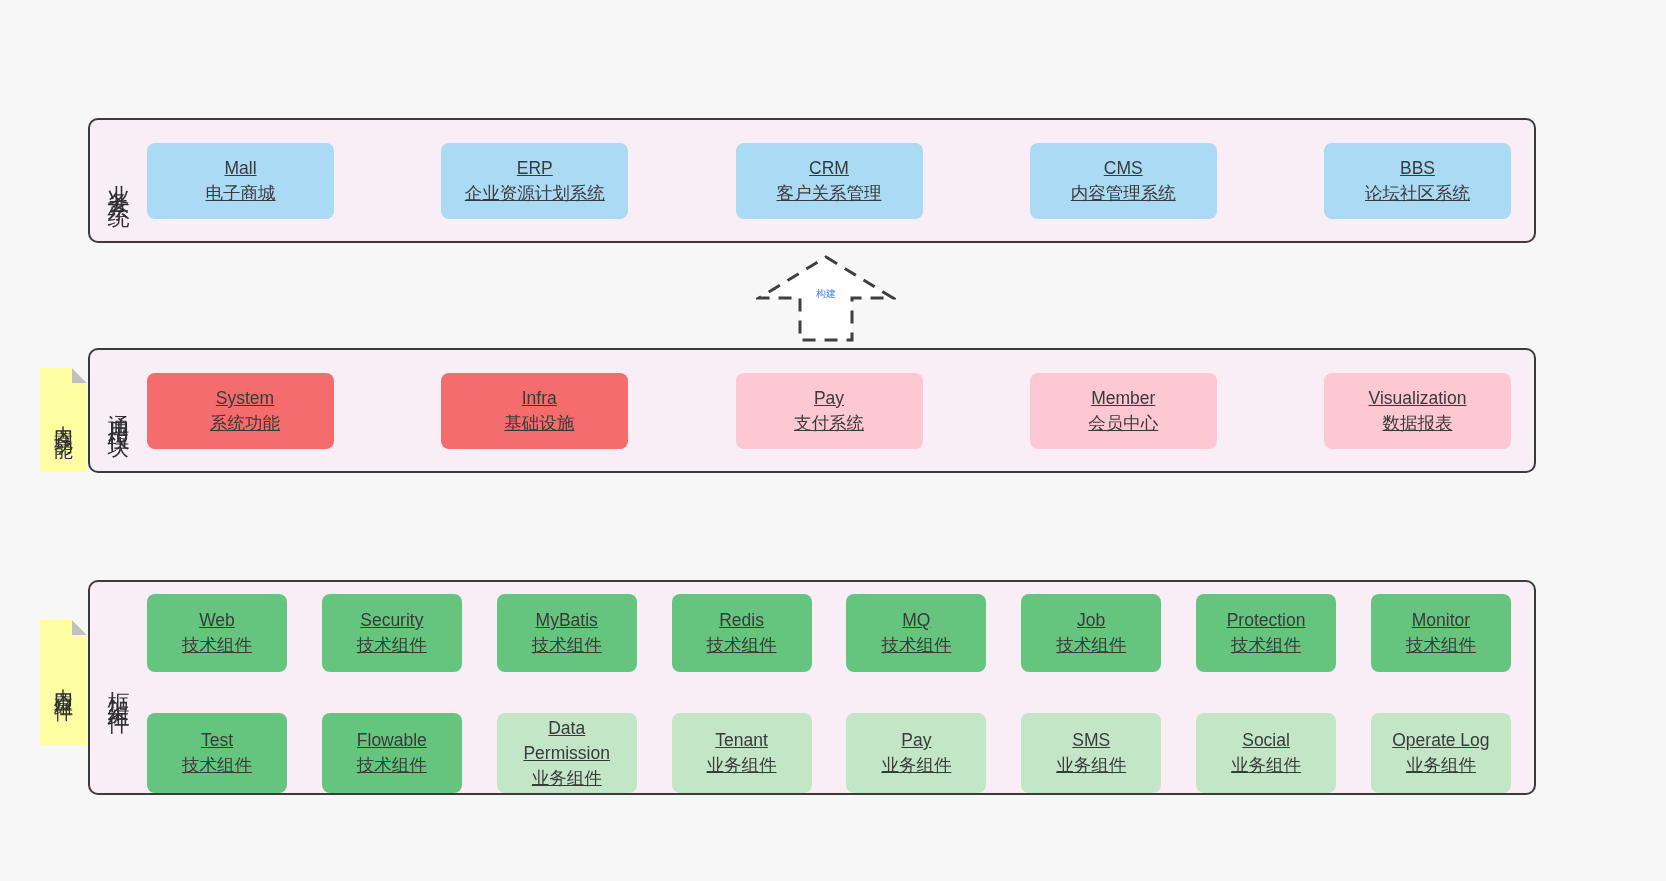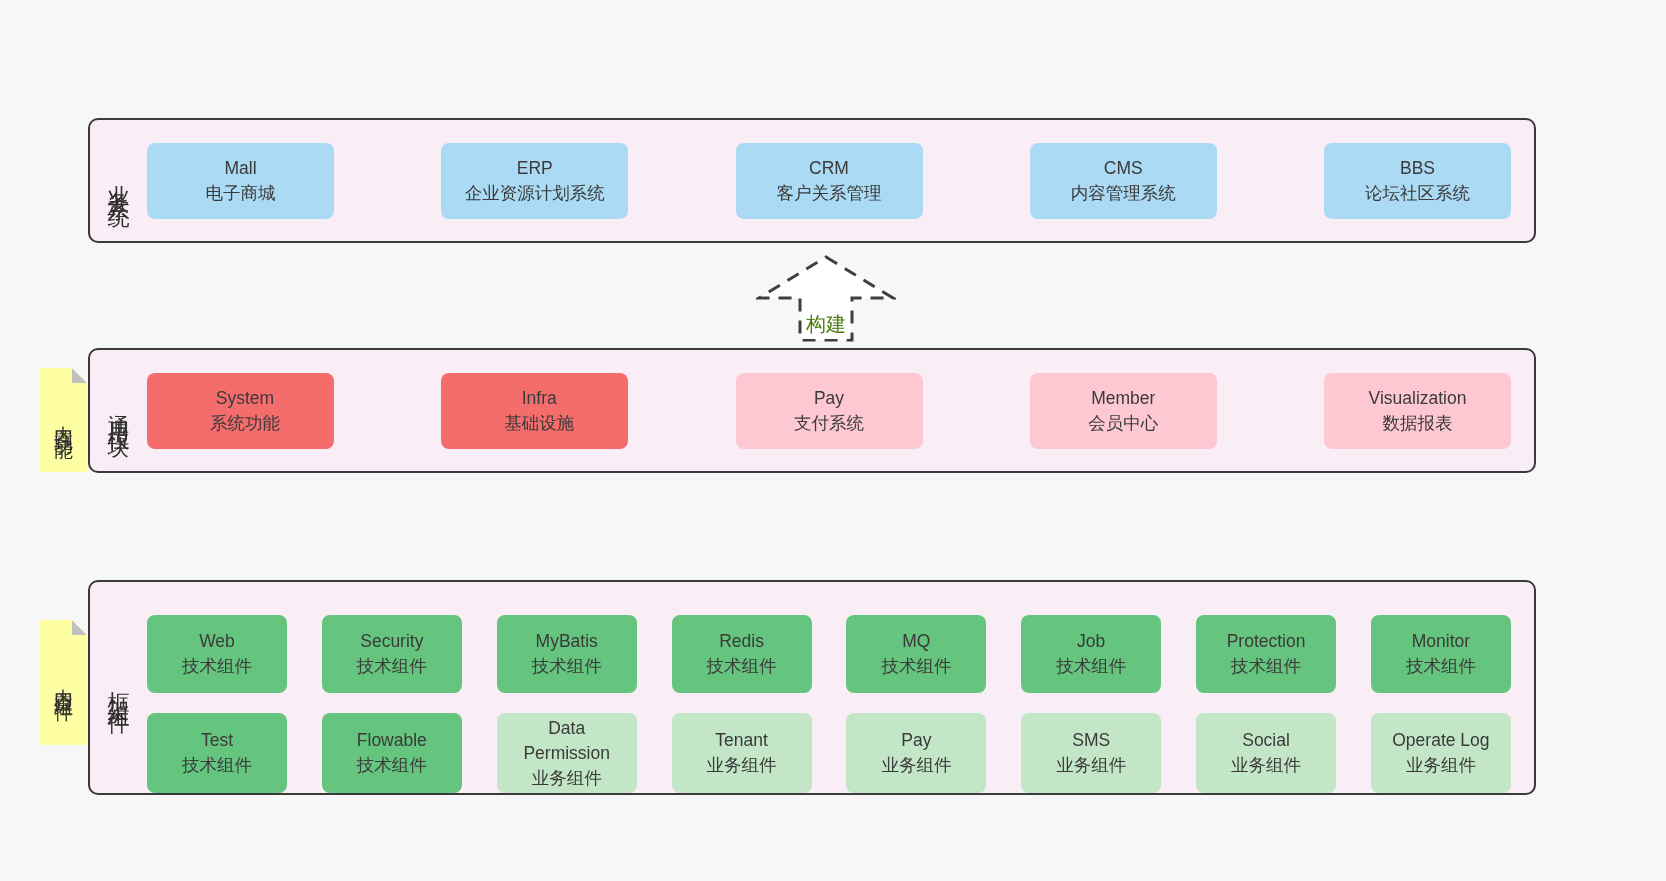--- a/index.html
+++ b/index.html
@@ -27,20 +27,21 @@
     width:57px;
     display:flex;align-items:center;justify-content:center;
     writing-mode:vertical-rl;text-orientation:upright;
     font-size:22px;letter-spacing:7px;color:#2f2f2f;
     flex:0 0 57px;
   }
   .panel-body{
     flex:1;
     display:flex;flex-direction:column;justify-content:center;
     padding-right:23px;
+    text-decoration:underline;
   }
   .box-row{
     display:flex;justify-content:space-between;align-items:center;
   }
 
   
   .box{
     border-radius:8px;
     display:flex;flex-direction:column;align-items:center;justify-content:center;
     text-align:center;
@@ -73,24 +74,24 @@
     background:#c0c0c0;
     clip-path:polygon(0 0,100% 100%,0 100%);
   }
 
   
   .arrow{
     position:absolute;width:140px;height:90px;z-index:2;
   }
   .arrow svg{display:block;}
   .arrow-label{
-    position:absolute;left:50%;top:56px;transform:translateX(-50%);
+    position:absolute;left:50%;top:32px;transform:translateX(-50%);
     background:#ffffff;
     padding:1px 4px;
-    font-size:20px;color:#4d7c0f;
+    font-size:10px;color:#3b82f6;
     white-space:nowrap;
   }
 </style>
 </head>
 <body>
 
 <div class="canvas">
 
   <div class="panel" style="top:118px;height:125px;">
     <div class="panel-label">业务系统</div>
@@ -159,21 +160,21 @@
     </div>
   </div>
 
 
   <div class="sticky" style="top:620px;height:125px;">
     <span class="fold"></span>
     <span>内置组件</span>
   </div>
   <div class="panel" style="top:580px;height:215px;">
     <div class="panel-label">框架组件</div>
-    <div class="panel-body" style="justify-content:flex-end;padding-top:12px;gap:20px;">
+    <div class="panel-body" style="justify-content:space-between;padding-top:12px;gap:20px;">
       <div class="box-row row1">
         <div class="box narrow green">
           <span>Web</span>
           <span>技术组件</span>
         </div>
         <div class="box narrow green">
           <span>Security</span>
           <span>技术组件</span>
         </div>
         <div class="box narrow green">

